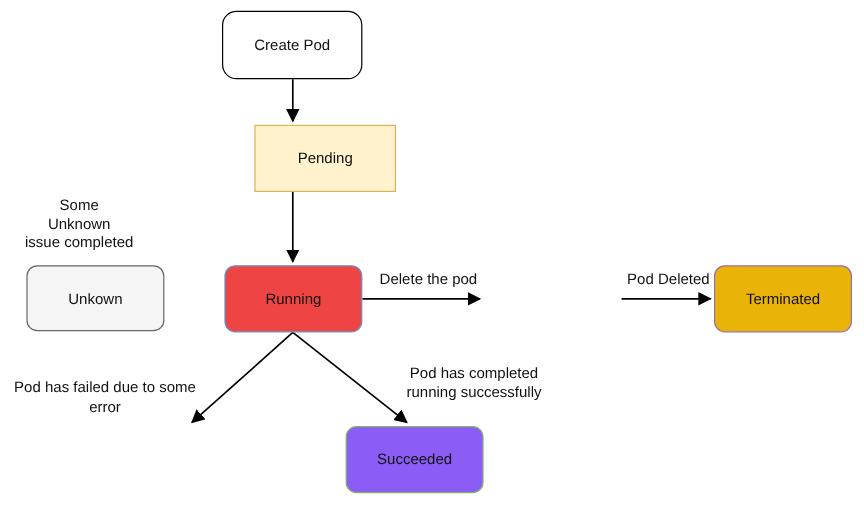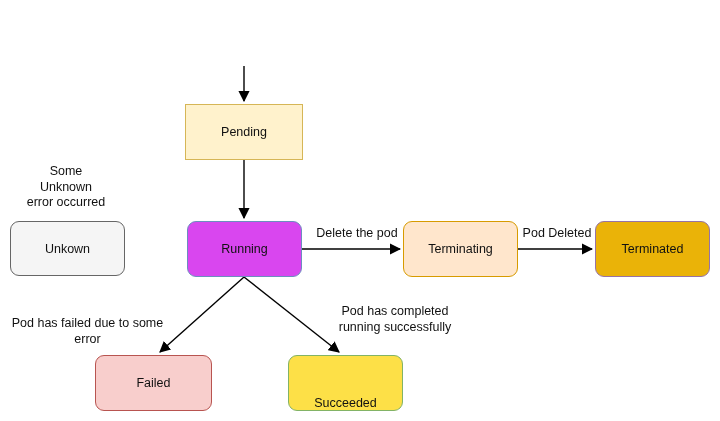--- a/index.html
+++ b/index.html
@@ -29,21 +29,21 @@
     border: 1px solid #000;
     display: flex;
     align-items: center;
     justify-content: center;
     font-size: 12.5px;
     color: #111;
     text-align: center;
   }
   .rounded-lg { border-radius: 12px; }
   .rounded    { border-radius: 9px; }
-  .sharp      { border-radius: 0; }
+  .sharp      { border-radius: 0; margin-left: 27px; }
   .edge-label, .note {
     position: absolute;
     font-size: 12.5px;
     color: #111;
     text-align: center;
     white-space: pre-line;
     line-height: 1.25;
   }
   
   #n-create_pod  { left: 185px; top:   9px; width: 117px; height: 57px; }
@@ -75,56 +75,53 @@
     <g stroke="#000" stroke-width="1.4" fill="none">
       <path d="M244,66 L244,101" marker-end="url(#arrow)"></path>
       <path d="M244,160 L244,218" marker-end="url(#arrow)"></path>
       <path d="M302,249 L400,249" marker-end="url(#arrow)"></path>
       <path d="M518,249 L592,249" marker-end="url(#arrow)"></path>
       <path d="M244,277 L160,352" marker-end="url(#arrow)"></path>
       <path d="M244,277 L339,352" marker-end="url(#arrow)"></path>
     </g>
   </svg>
 
+  <div class="node rounded-lg" id="n-create_pod" style="background: rgb(255, 255, 255); border-color: rgb(0, 0, 0);">
+    <span>Create Pod</span>
+  </div>
 
   <div class="node sharp" id="n-pending" style="background: rgb(255, 242, 204); border-color: rgb(214, 182, 86);">
     <span>Pending</span>
   </div>
 
-  <div class="node rounded" id="n-running" style="background: #d946ef; border-color: rgb(108, 142, 191);">
+  <div class="node rounded" id="n-running" style="background: #ef4444; border-color: rgb(108, 142, 191);">
     <span>Running</span>
   </div>
 
-  <div class="node rounded" id="n-unknown" style="background: rgb(245, 245, 245); border-color: rgb(102, 102, 102);">
+  <div class="node rounded" id="n-unknown" style="background: rgb(245, 245, 245); border-color: rgb(102, 102, 102); margin-left: 12px;">
     <span>Unkown</span>
   </div>
 
-  <div class="node rounded" id="n-terminating" style="background: rgb(255, 230, 204); border-color: rgb(215, 155, 0);">
-    <span>Terminating</span>
-  </div>
 
   <div class="node rounded" id="n-terminated" style="background: #eab308; border-color: rgb(150, 115, 166);">
     <span>Terminated</span>
   </div>
 
-  <div class="node rounded" id="n-failed" style="background: rgb(248, 206, 204); border-color: rgb(184, 84, 80);">
-    <span>Failed</span>
-  </div>
 
-  <div class="node rounded" id="n-succeeded" style="background: #fde047; border-color: rgb(130, 179, 102); align-items: flex-end;">
+  <div class="node rounded" id="n-succeeded" style="background: #8b5cf6; border-color: rgb(130, 179, 102);">
     <span>Succeeded</span>
   </div>
 
   <div class="edge-label" id="lbl-deleted">Pod Deleted</div>
 
   <div class="edge-label" id="lbl-delete">Delete the pod</div>
 
   <div class="note" id="note-unknown">Some
 Unknown
-error occurred</div>
+issue completed</div>
 
   <div class="note" id="note-failed">Pod has failed due to some
 error</div>
 
   <div class="note" id="note-succeed">Pod has completed
 running successfully</div>
 
 </div>
 
 </body></html>

